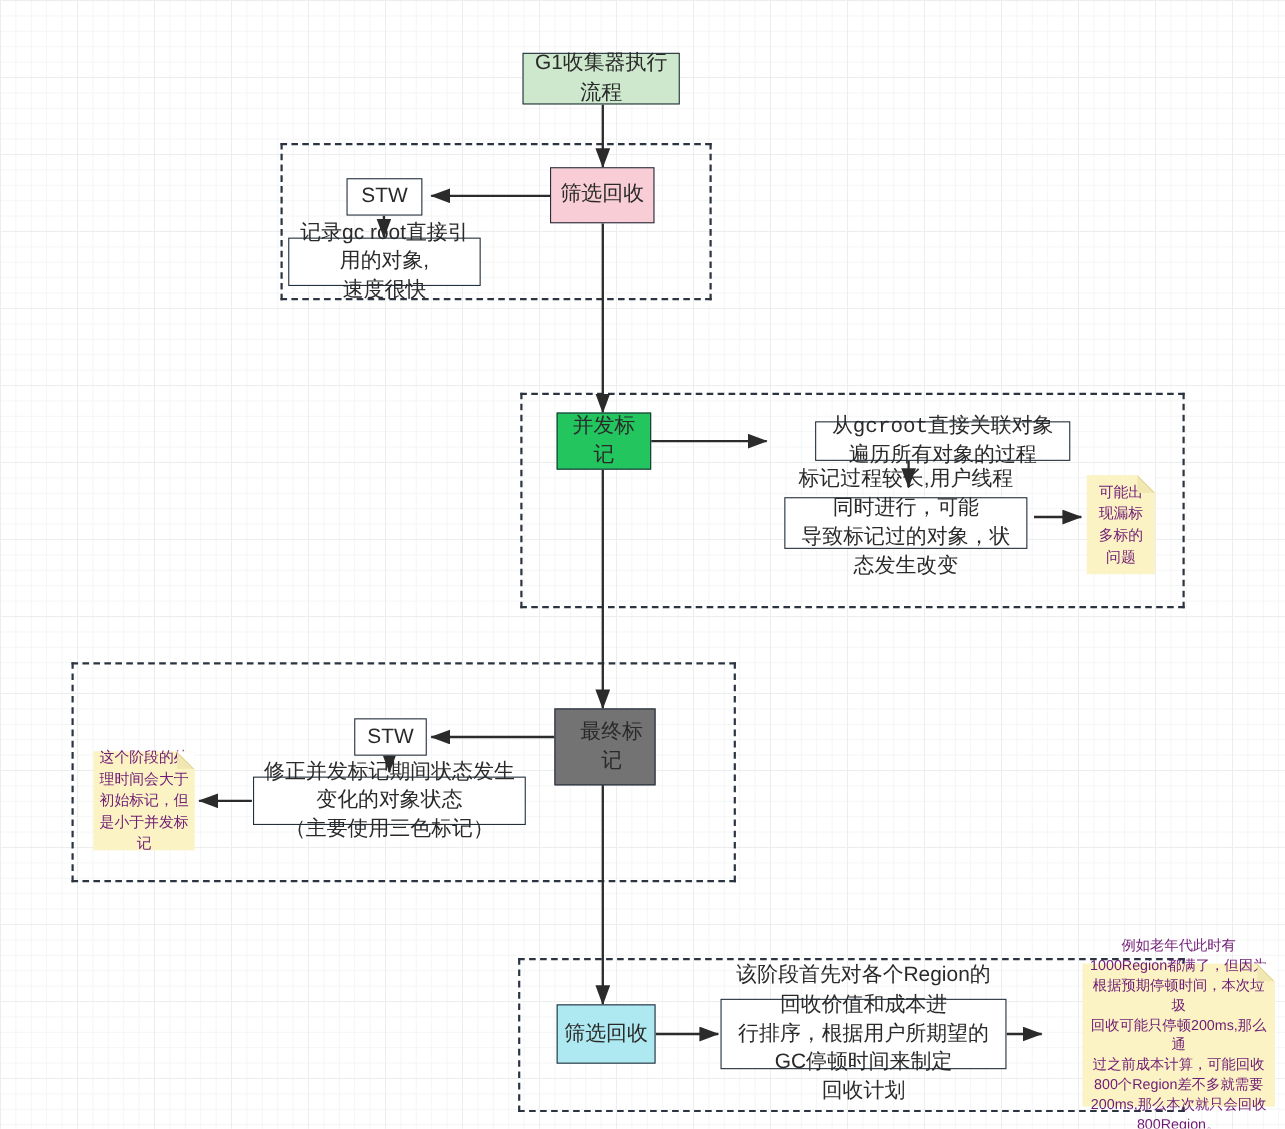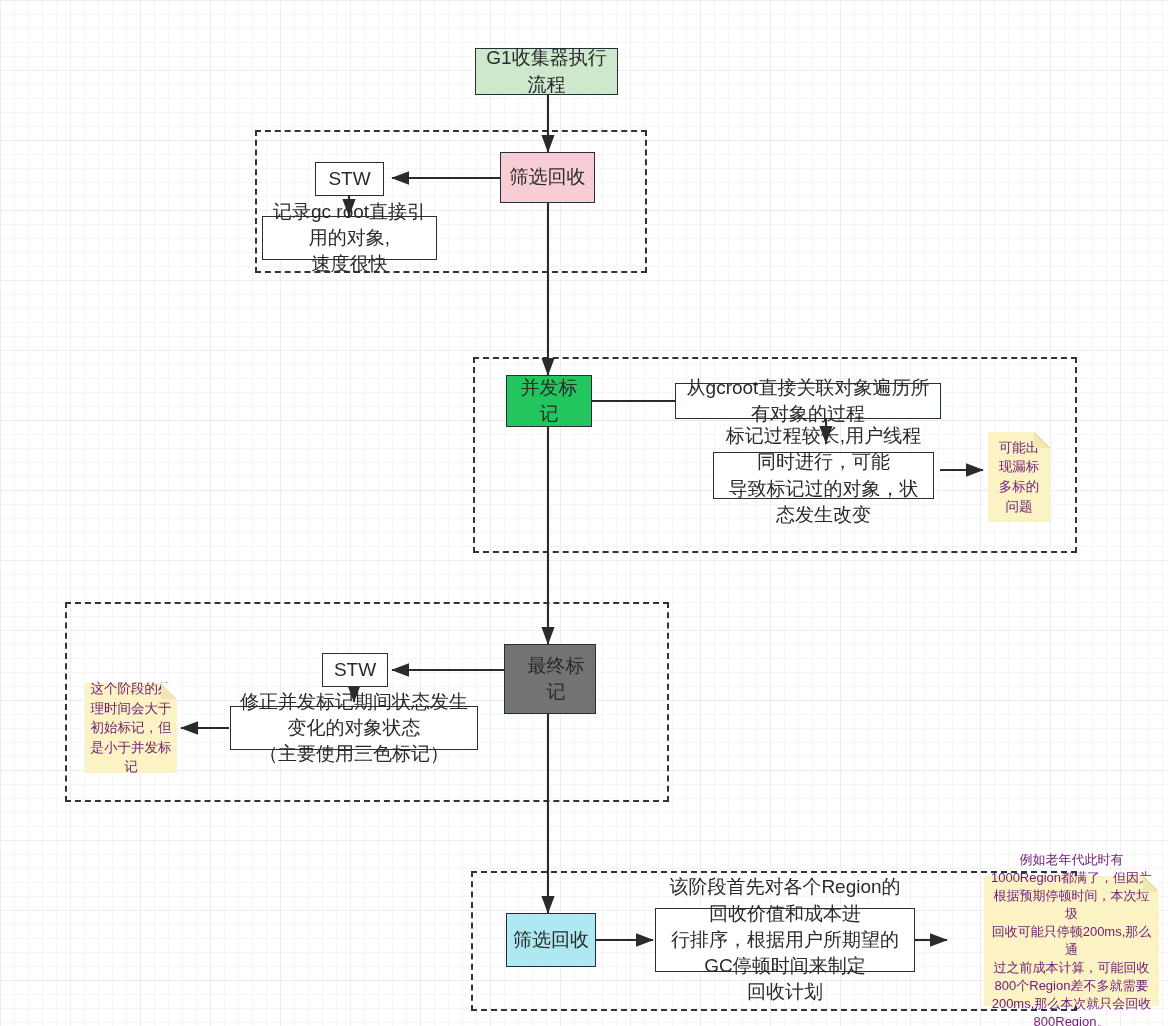--- a/index.html
+++ b/index.html
@@ -106,21 +106,21 @@
   <div class="group" style="left:471px;top:871px;width:606px;height:140px;"></div>
 
   <div class="node" style="left:475px;top:48px;width:143px;height:47px;background:#cde8cd;">G1收集器执行流程</div>
 
   <div class="node" style="left:500px;top:152px;width:95px;height:51px;background:#f8cdd5;">筛选回收</div>
   <div class="node" style="left:315px;top:162px;width:69px;height:34px;">STW</div>
   <div class="node" style="left:262px;top:216px;width:175px;height:44px;">记录gc root直接引用的对象,
 速度很快</div>
 
   <div class="node" style="left:506px;top:375px;width:86px;height:52px;background:#22c55e;">并发标记</div>
-  <div class="node" style="left:675px;top:383px;width:266px;height:36px;">从gcroot直接关联对象遍历所有对象的过程</div>
+  <div class="node" style="left:741px;top:383px;width:232px;height:36px;font-family:Liberation Mono, monospace;">从gcroot直接关联对象遍历所有对象的过程</div>
   <div class="node" style="left:713px;top:452px;width:221px;height:47px;">标记过程较长,用户线程同时进行，可能
 导致标记过的对象，状态发生改变</div>
   <div class="note" style="left:988px;top:432px;width:62px;height:90px;">
     <span class="fold"></span>
     <span>可能出
 现漏标
 多标的
 问题</span>
   </div>
 

